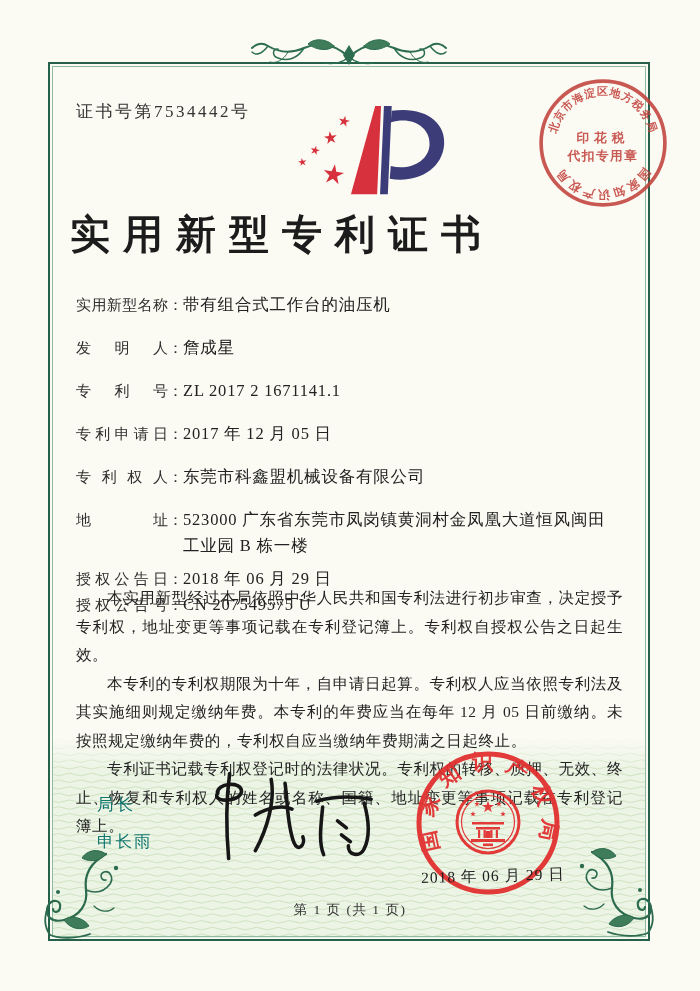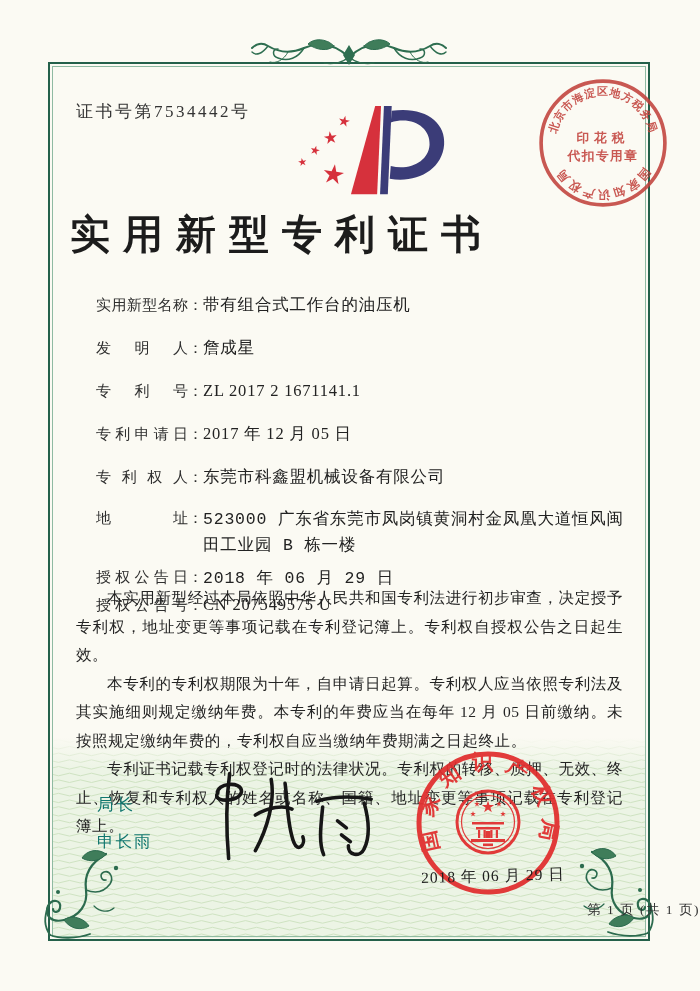--- a/index.html
+++ b/index.html
@@ -26,40 +26,40 @@
   .corner-left{left:34px;top:846px;}
   .corner-right{left:552px;top:844px;transform:scaleX(-1);}
   
   .cert-number{position:absolute;left:76px;top:100px;font-size:17px;
     letter-spacing:2.5px;color:#333;}
   .logo{position:absolute;left:283px;top:101px;width:165px;height:102px;}
   .stamp{position:absolute;left:534px;top:74px;width:138px;height:138px;opacity:.88;}
   .title{position:absolute;left:0;top:207px;width:564px;text-align:center;
     font-size:40px;font-weight:bold;letter-spacing:13px;color:#1c1c1c;}
   
-  .fields{position:absolute;left:76px;top:292px;width:548px;font-size:16.5px;margin-left:20px;}
+  .fields{position:absolute;left:76px;top:292px;width:548px;font-size:16.5px;}
   .row{margin-bottom:17px;line-height:26px;}
   .lbl{display:inline-block;width:92px;font-size:15px;vertical-align:top;
     text-align:justify;text-align-last:justify;color:#2f2f2f;}
   .colon{display:inline-block;width:15px;font-size:15px;vertical-align:top;}
   .val{display:inline-block;vertical-align:top;letter-spacing:.8px;max-width:425px;color:#222;}
-  .half{display:inline-block;width:314px;vertical-align:top;font-family:Liberation Mono, monospace;}
+  .half{display:inline-block;width:314px;vertical-align:top;}
   .pair{display:inline-block;vertical-align:top;text-decoration:underline;}
   
   .body-text{position:absolute;left:76px;top:584px;width:547px;
     font-size:15.5px;line-height:28.5px;text-align:justify;letter-spacing:.6px;color:#242424;}
   .body-text p{margin:0;text-indent:2em;}
   
   .bureau{position:absolute;left:97px;top:794px;font-size:16.5px;letter-spacing:3px;color:#0f766e;}
   .bureau .name{margin-top:15px;letter-spacing:2px;}
   .signature{position:absolute;left:196px;top:766px;width:188px;height:102px;}
   .seal{position:absolute;left:413px;top:748px;width:150px;height:150px;opacity:.93;}
   .seal-date{position:absolute;left:421px;top:866px;font-size:15.5px;letter-spacing:1px;
     color:#1e1e1e;transform:rotate(-1.5deg);}
-  .footer{position:absolute;left:0;top:901px;width:700px;text-align:right;
+  .footer{position:absolute;left:0;top:901px;width:700px;text-align:center;
     font-size:13.5px;letter-spacing:1.5px;color:#333;}
 </style>
 </head>
 <body>
 
 <div class="guilloche">
   <svg id="waves" width="592" height="201">
       <path d="M0 4.0 q5.5 -2.6 11 0 t11 0 q5.5 -2.6 11 0 t11 0 q5.5 -2.6 11 0 t11 0 q5.5 -2.6 11 0 t11 0 q5.5 -2.6 11 0 t11 0 q5.5 -2.6 11 0 t11 0 q5.5 -2.6 11 0 t11 0 q5.5 -2.6 11 0 t11 0 q5.5 -2.6 11 0 t11 0 q5.5 -2.6 11 0 t11 0 q5.5 -2.6 11 0 t11 0 q5.5 -2.6 11 0 t11 0 q5.5 -2.6 11 0 t11 0 q5.5 -2.6 11 0 t11 0 q5.5 -2.6 11 0 t11 0 q5.5 -2.6 11 0 t11 0 q5.5 -2.6 11 0 t11 0 q5.5 -2.6 11 0 t11 0 q5.5 -2.6 11 0 t11 0 q5.5 -2.6 11 0 t11 0 q5.5 -2.6 11 0 t11 0 q5.5 -2.6 11 0 t11 0 q5.5 -2.6 11 0 t11 0 q5.5 -2.6 11 0 t11 0 q5.5 -2.6 11 0 t11 0 q5.5 -2.6 11 0 t11 0 q5.5 -2.6 11 0 t11 0 q5.5 -2.6 11 0 t11 0" fill="none" stroke="#cfe3c2" stroke-width="1"></path>
       <path d="M0 10.7 q5.5 2.6 11 0 t11 0 q5.5 2.6 11 0 t11 0 q5.5 2.6 11 0 t11 0 q5.5 2.6 11 0 t11 0 q5.5 2.6 11 0 t11 0 q5.5 2.6 11 0 t11 0 q5.5 2.6 11 0 t11 0 q5.5 2.6 11 0 t11 0 q5.5 2.6 11 0 t11 0 q5.5 2.6 11 0 t11 0 q5.5 2.6 11 0 t11 0 q5.5 2.6 11 0 t11 0 q5.5 2.6 11 0 t11 0 q5.5 2.6 11 0 t11 0 q5.5 2.6 11 0 t11 0 q5.5 2.6 11 0 t11 0 q5.5 2.6 11 0 t11 0 q5.5 2.6 11 0 t11 0 q5.5 2.6 11 0 t11 0 q5.5 2.6 11 0 t11 0 q5.5 2.6 11 0 t11 0 q5.5 2.6 11 0 t11 0 q5.5 2.6 11 0 t11 0 q5.5 2.6 11 0 t11 0 q5.5 2.6 11 0 t11 0 q5.5 2.6 11 0 t11 0 q5.5 2.6 11 0 t11 0 q5.5 2.6 11 0 t11 0" fill="none" stroke="#cfe3c2" stroke-width="1"></path>
       <path d="M0 17.4 q5.5 -2.6 11 0 t11 0 q5.5 -2.6 11 0 t11 0 q5.5 -2.6 11 0 t11 0 q5.5 -2.6 11 0 t11 0 q5.5 -2.6 11 0 t11 0 q5.5 -2.6 11 0 t11 0 q5.5 -2.6 11 0 t11 0 q5.5 -2.6 11 0 t11 0 q5.5 -2.6 11 0 t11 0 q5.5 -2.6 11 0 t11 0 q5.5 -2.6 11 0 t11 0 q5.5 -2.6 11 0 t11 0 q5.5 -2.6 11 0 t11 0 q5.5 -2.6 11 0 t11 0 q5.5 -2.6 11 0 t11 0 q5.5 -2.6 11 0 t11 0 q5.5 -2.6 11 0 t11 0 q5.5 -2.6 11 0 t11 0 q5.5 -2.6 11 0 t11 0 q5.5 -2.6 11 0 t11 0 q5.5 -2.6 11 0 t11 0 q5.5 -2.6 11 0 t11 0 q5.5 -2.6 11 0 t11 0 q5.5 -2.6 11 0 t11 0 q5.5 -2.6 11 0 t11 0 q5.5 -2.6 11 0 t11 0 q5.5 -2.6 11 0 t11 0 q5.5 -2.6 11 0 t11 0" fill="none" stroke="#cfe3c2" stroke-width="1"></path>
@@ -178,21 +178,21 @@
   </div>
   <div class="row">
     <span class="lbl">专利号</span><span class="colon">：</span><span class="val">ZL 2017 2 1671141.1</span>
   </div>
   <div class="row">
     <span class="lbl">专利申请日</span><span class="colon">：</span><span class="val">2017 年 12 月 05 日</span>
   </div>
   <div class="row">
     <span class="lbl">专利权人</span><span class="colon">：</span><span class="val">东莞市科鑫盟机械设备有限公司</span>
   </div>
-  <div class="row" style="margin-bottom:7px;font-family:Liberation Mono, monospace;">
+  <div class="row" style="margin-bottom:7px;">
     <span class="lbl">地址</span><span class="colon">：</span><span class="val" style="width:425px;">523000 广东省东莞市凤岗镇黄洞村金凤凰大道恒风闽田工业园 B 栋一楼</span>
   </div>
   <div class="row">
     <span class="half">
       <span class="lbl">授权公告日</span><span class="colon">：</span><span class="val">2018 年 06 月 29 日</span>
     </span><span class="pair">
       <span class="lbl">授权公告号</span><span class="colon">：</span><span class="val">CN 207549575 U</span>
     </span>
   </div>
 </div>

